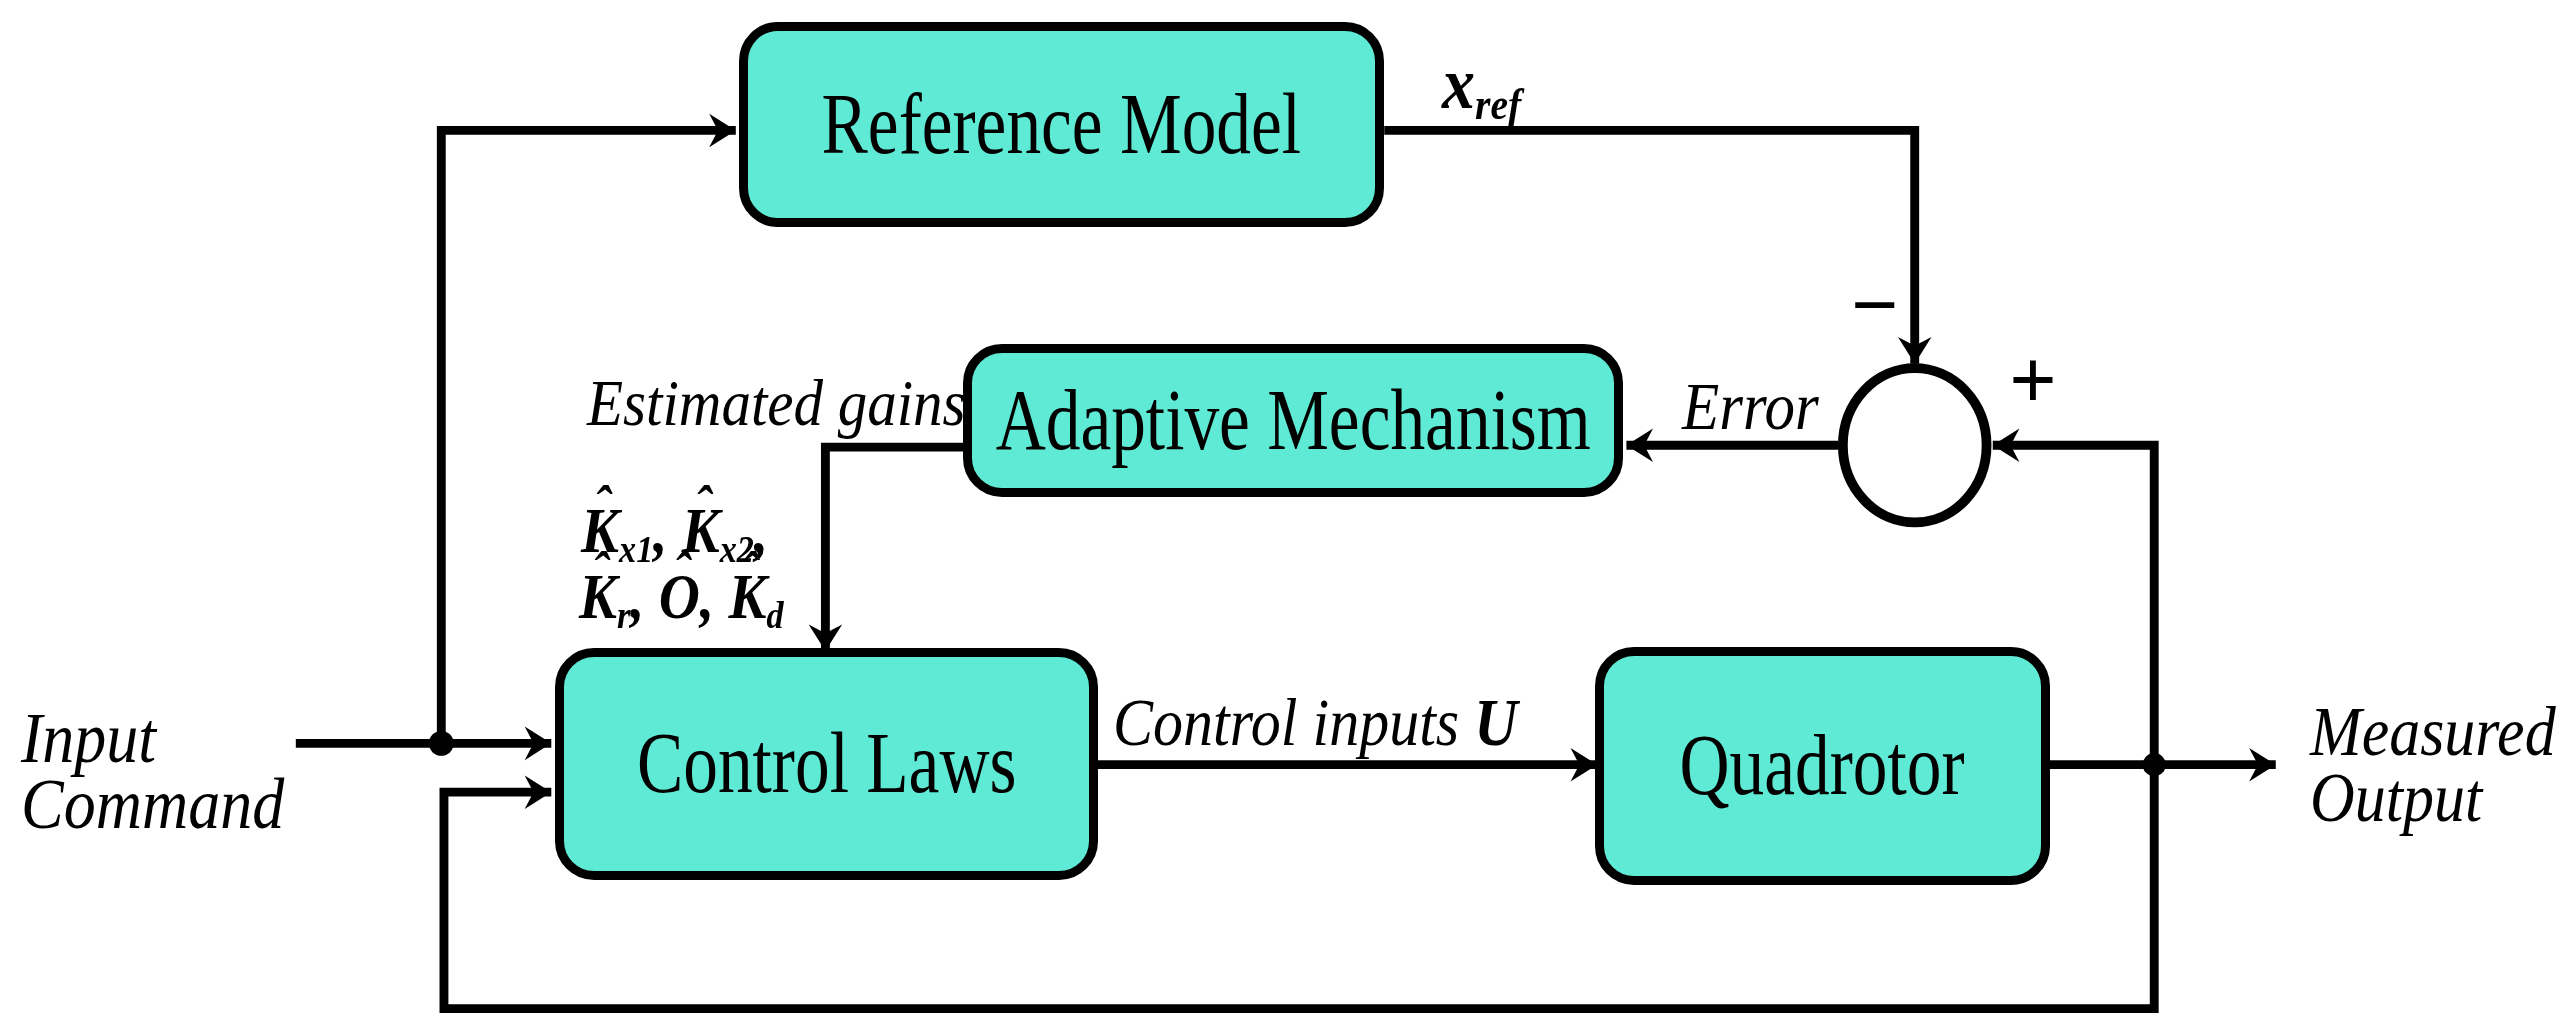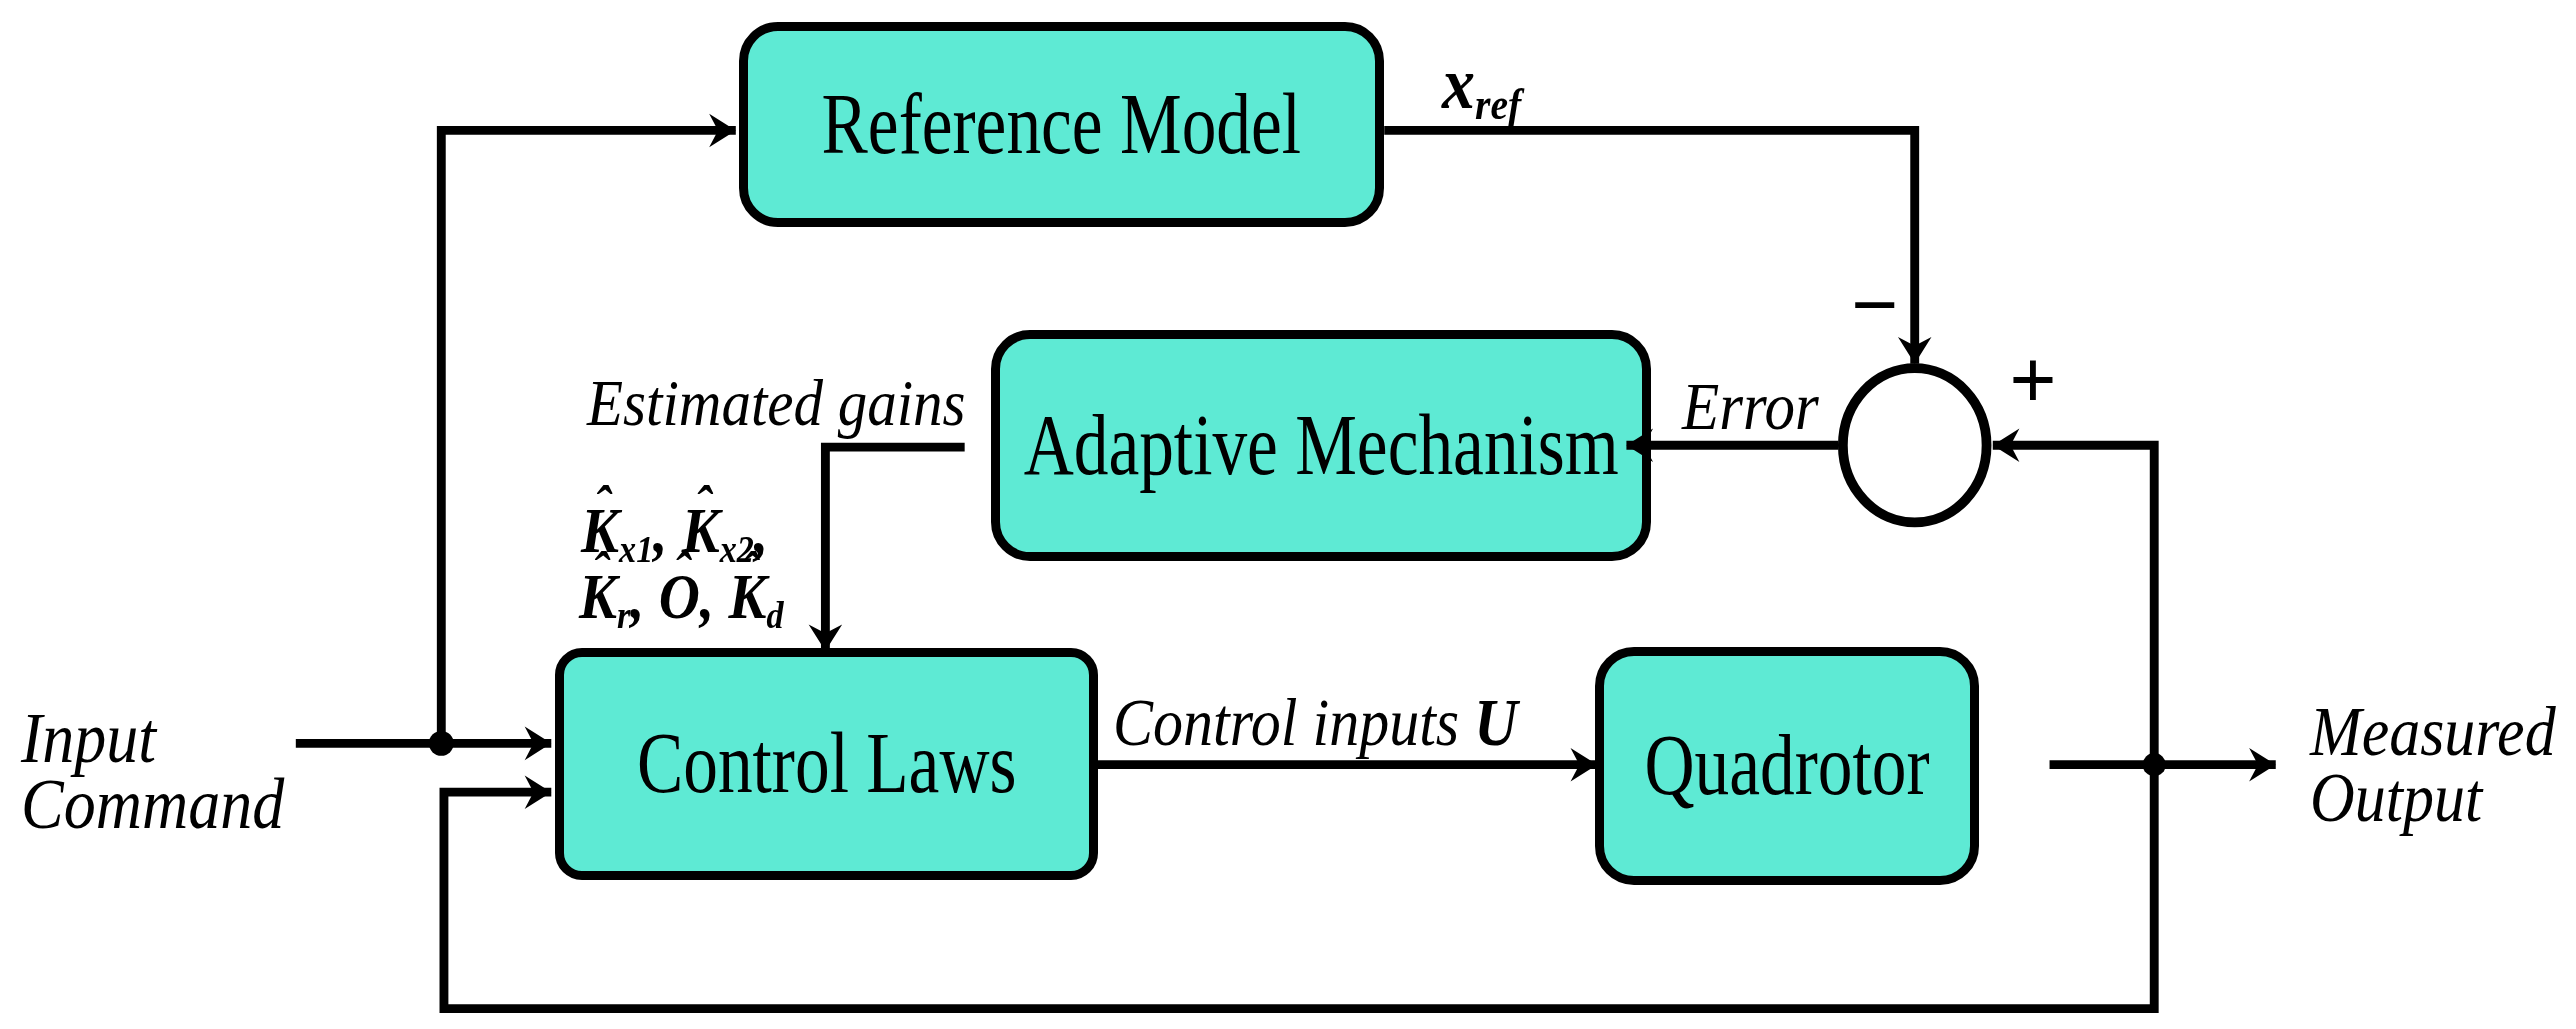--- a/index.html
+++ b/index.html
@@ -38,29 +38,29 @@
     font-size:0.85em;letter-spacing:0;
   }
 </style>
 </head>
 <body>
 
 <div class="box" style="left:739px;top:22px;width:645px;height:205px;">
   <span class="box-label">Reference Model</span>
 </div>
 
-<div class="box" style="left:963px;top:330px;width:660px;height:231px;margin-left:28px;">
+<div class="box" style="left:963px;top:344px;width:660px;height:153px;">
   <span class="box-label">Adaptive Mechanism</span>
 </div>
 
-<div class="box" style="left:555px;top:648px;width:543px;height:232px;border-radius:27px;">
+<div class="box" style="left:555px;top:648px;width:543px;height:232px;">
   <span class="box-label">Control Laws</span>
 </div>
 
-<div class="box" style="left:1595px;top:647px;width:384px;height:238px;">
+<div class="box" style="left:1595px;top:647px;width:455px;height:238px;">
   <span class="box-label">Quadrotor</span>
 </div>
 
 <svg id="wires" width="2576" height="1029" viewBox="0 0 2903 1160">
   <defs>
     <marker id="arrow" viewBox="0 0 12 12" refX="11" refY="6" markerWidth="36" markerHeight="42" orient="auto" markerUnits="userSpaceOnUse" preserveAspectRatio="none">
       <path d="M1,0.6 L11,6 L1,11.4 L4.3,6 Z" fill="#000"></path>
     </marker>
   </defs>
 

